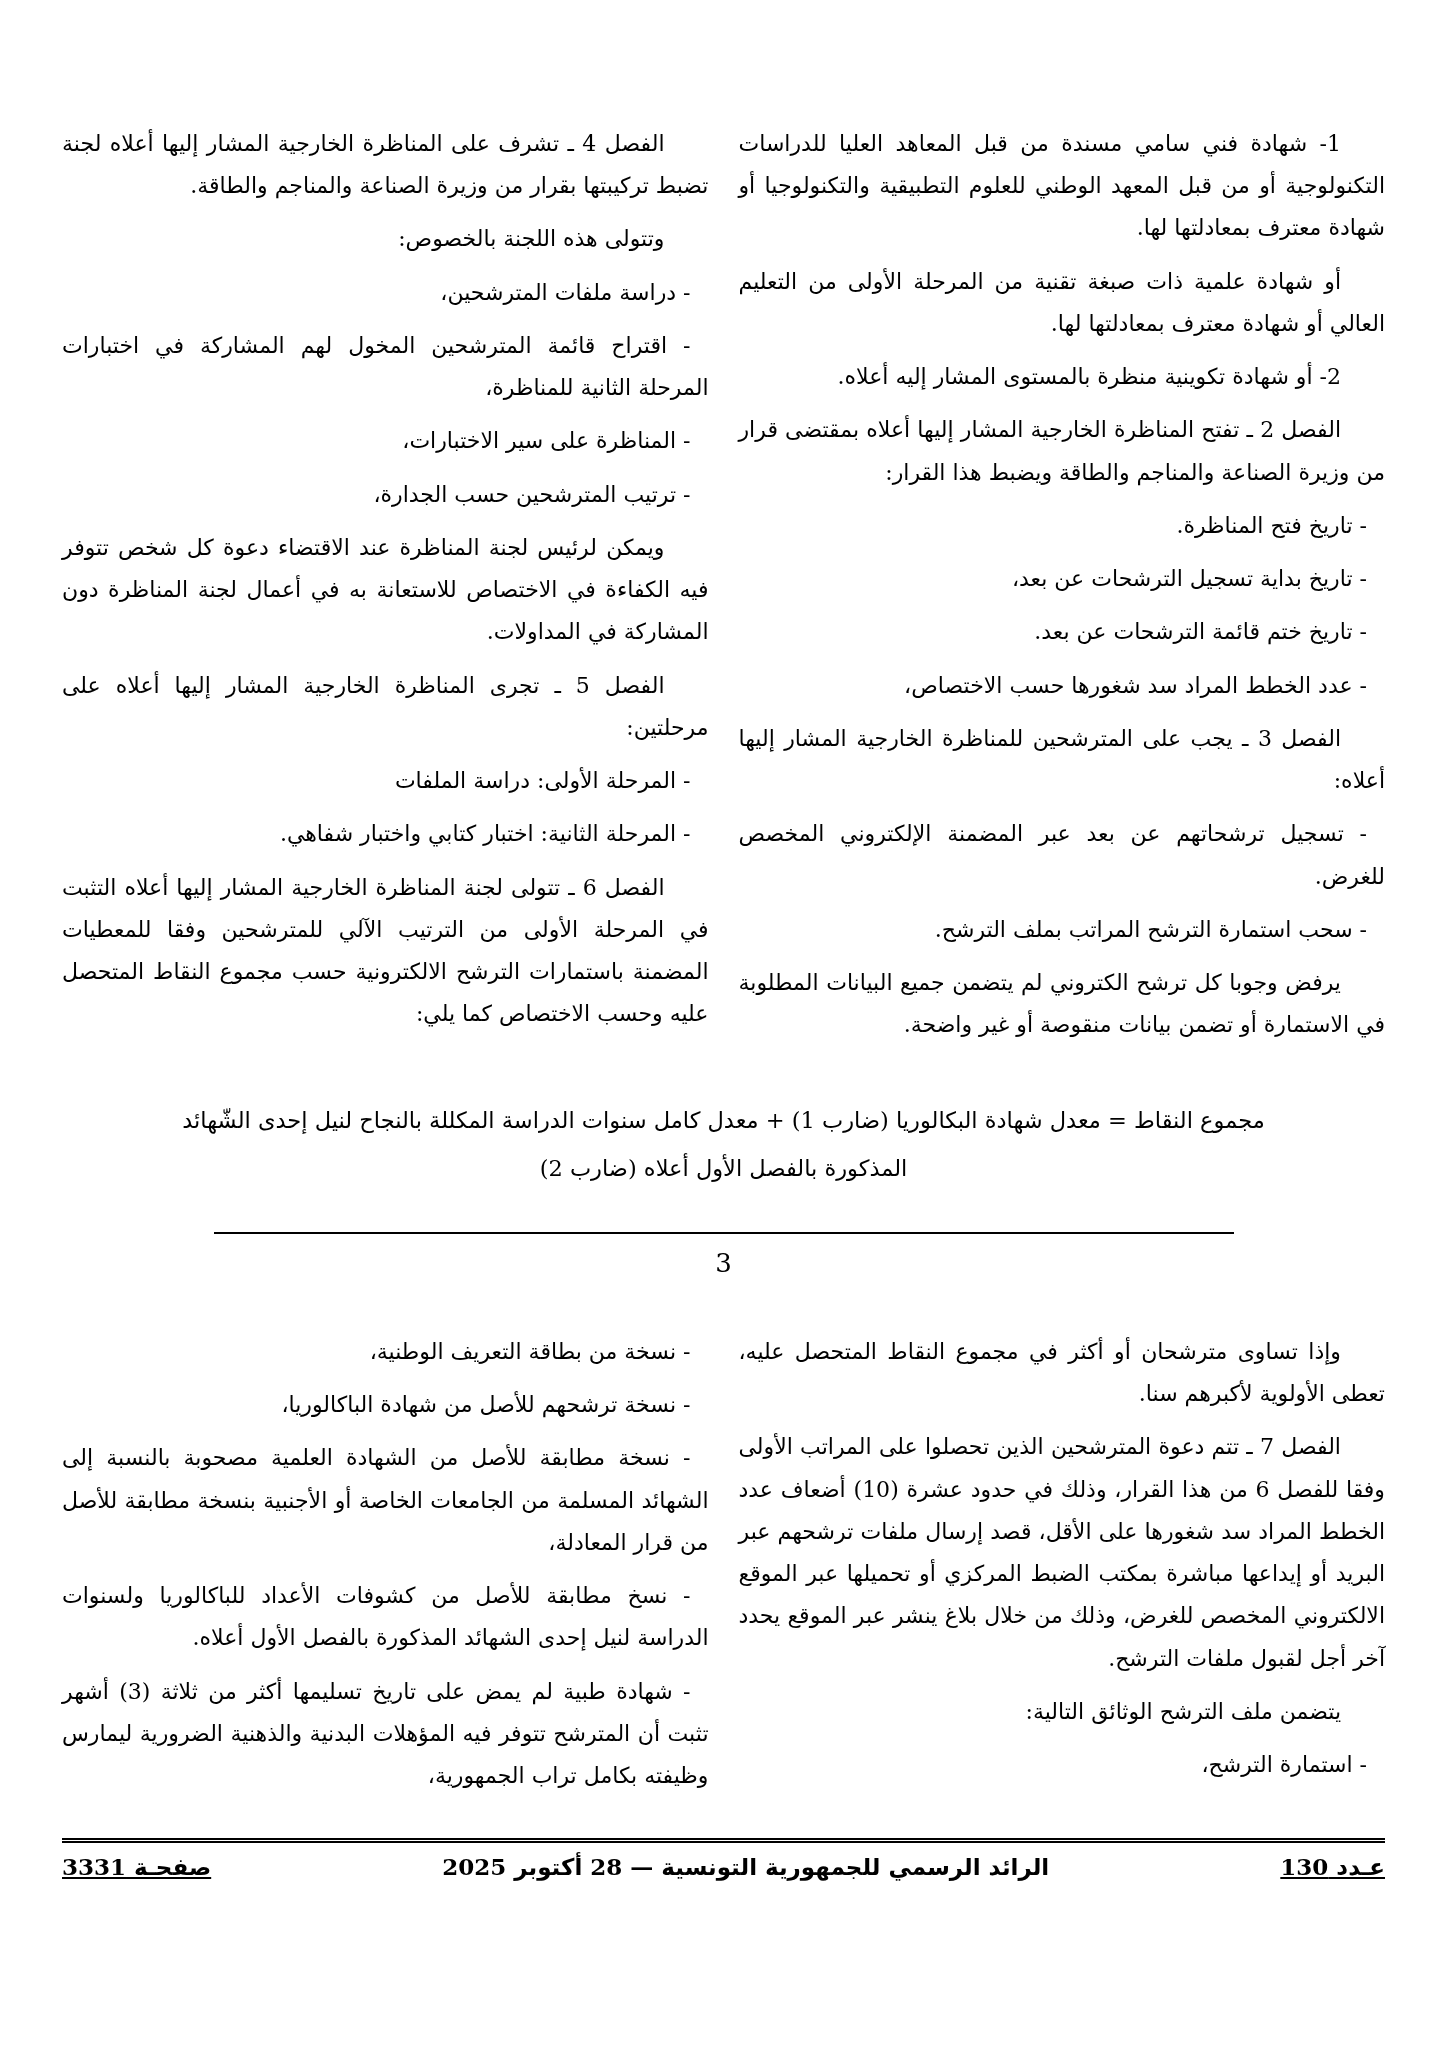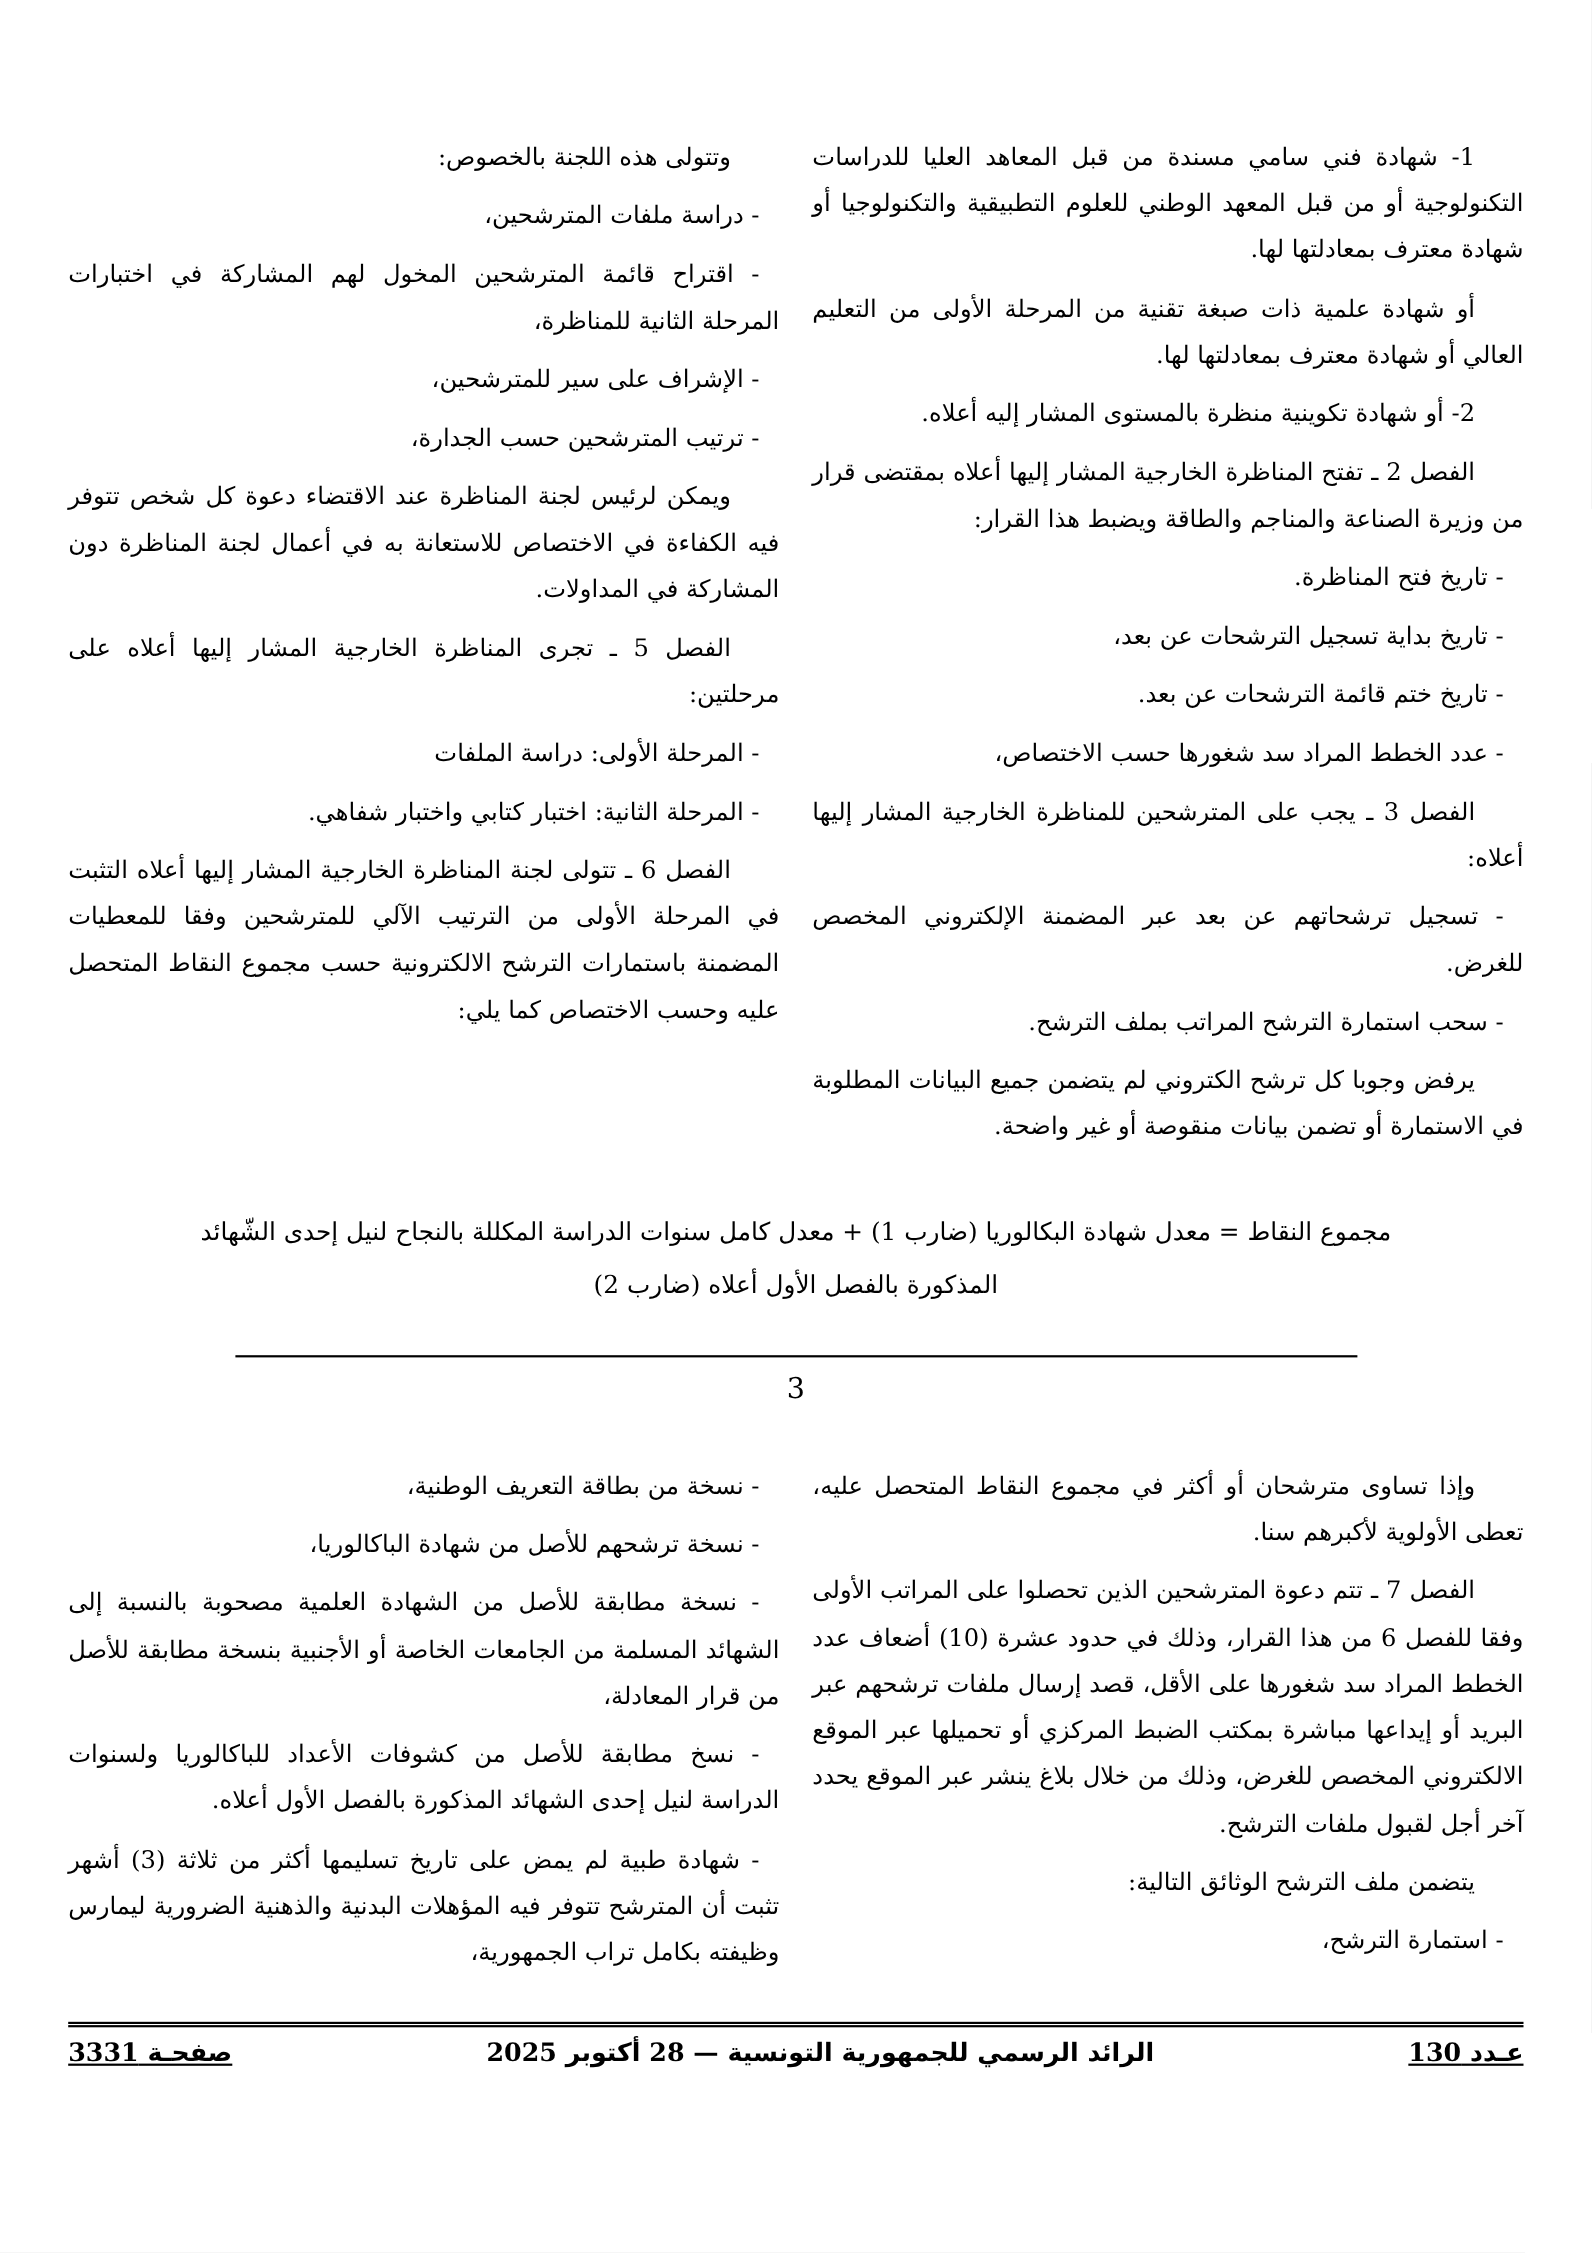--- a/index.html
+++ b/index.html
@@ -74,24 +74,25 @@
       <p class="item">- تاريخ فتح المناظرة.</p>
       <p class="item">- تاريخ بداية تسجيل الترشحات عن بعد،</p>
       <p class="item">- تاريخ ختم قائمة الترشحات عن بعد.</p>
       <p class="item">- عدد الخطط المراد سد شغورها حسب الاختصاص،</p>
       <p class="para">الفصل 3 ـ يجب على المترشحين للمناظرة الخارجية المشار إليها أعلاه:</p>
       <p class="item">- تسجيل ترشحاتهم عن بعد عبر المضمنة الإلكتروني المخصص للغرض.</p>
       <p class="item">- سحب استمارة الترشح المراتب بملف الترشح.</p>
       <p class="para">يرفض وجوبا كل ترشح الكتروني لم يتضمن جميع البيانات المطلوبة في الاستمارة أو تضمن بيانات منقوصة أو غير واضحة.</p>
     </div>
     <div class="col">
+      <p class="para">الفصل 4 ـ تشرف على المناظرة الخارجية المشار إليها أعلاه لجنة تضبط تركيبتها بقرار من وزيرة الصناعة والمناجم والطاقة.</p>
       <p class="para">وتتولى هذه اللجنة بالخصوص:</p>
       <p class="item">- دراسة ملفات المترشحين،</p>
       <p class="item">- اقتراح قائمة المترشحين المخول لهم المشاركة في اختبارات المرحلة الثانية للمناظرة،</p>
-      <p class="item">- الإشراف على سير للمترشحين،</p>
+      <p class="item">- المناظرة على سير الاختبارات،</p>
       <p class="item">- ترتيب المترشحين حسب الجدارة،</p>
       <p class="para">ويمكن لرئيس لجنة المناظرة عند الاقتضاء دعوة كل شخص تتوفر فيه الكفاءة في الاختصاص للاستعانة به في أعمال لجنة المناظرة دون المشاركة في المداولات.</p>
       <p class="para">الفصل 5 ـ تجرى المناظرة الخارجية المشار إليها أعلاه على مرحلتين:</p>
       <p class="item">- المرحلة الأولى: دراسة الملفات</p>
       <p class="item">- المرحلة الثانية: اختبار كتابي واختبار شفاهي.</p>
       <p class="para">الفصل 6 ـ تتولى لجنة المناظرة الخارجية المشار إليها أعلاه التثبت في المرحلة الأولى من الترتيب الآلي للمترشحين وفقا للمعطيات المضمنة باستمارات الترشح الالكترونية حسب مجموع النقاط المتحصل عليه وحسب الاختصاص كما يلي:</p>
     </div>
   </div>
 
   <div class="formula-wrap">

